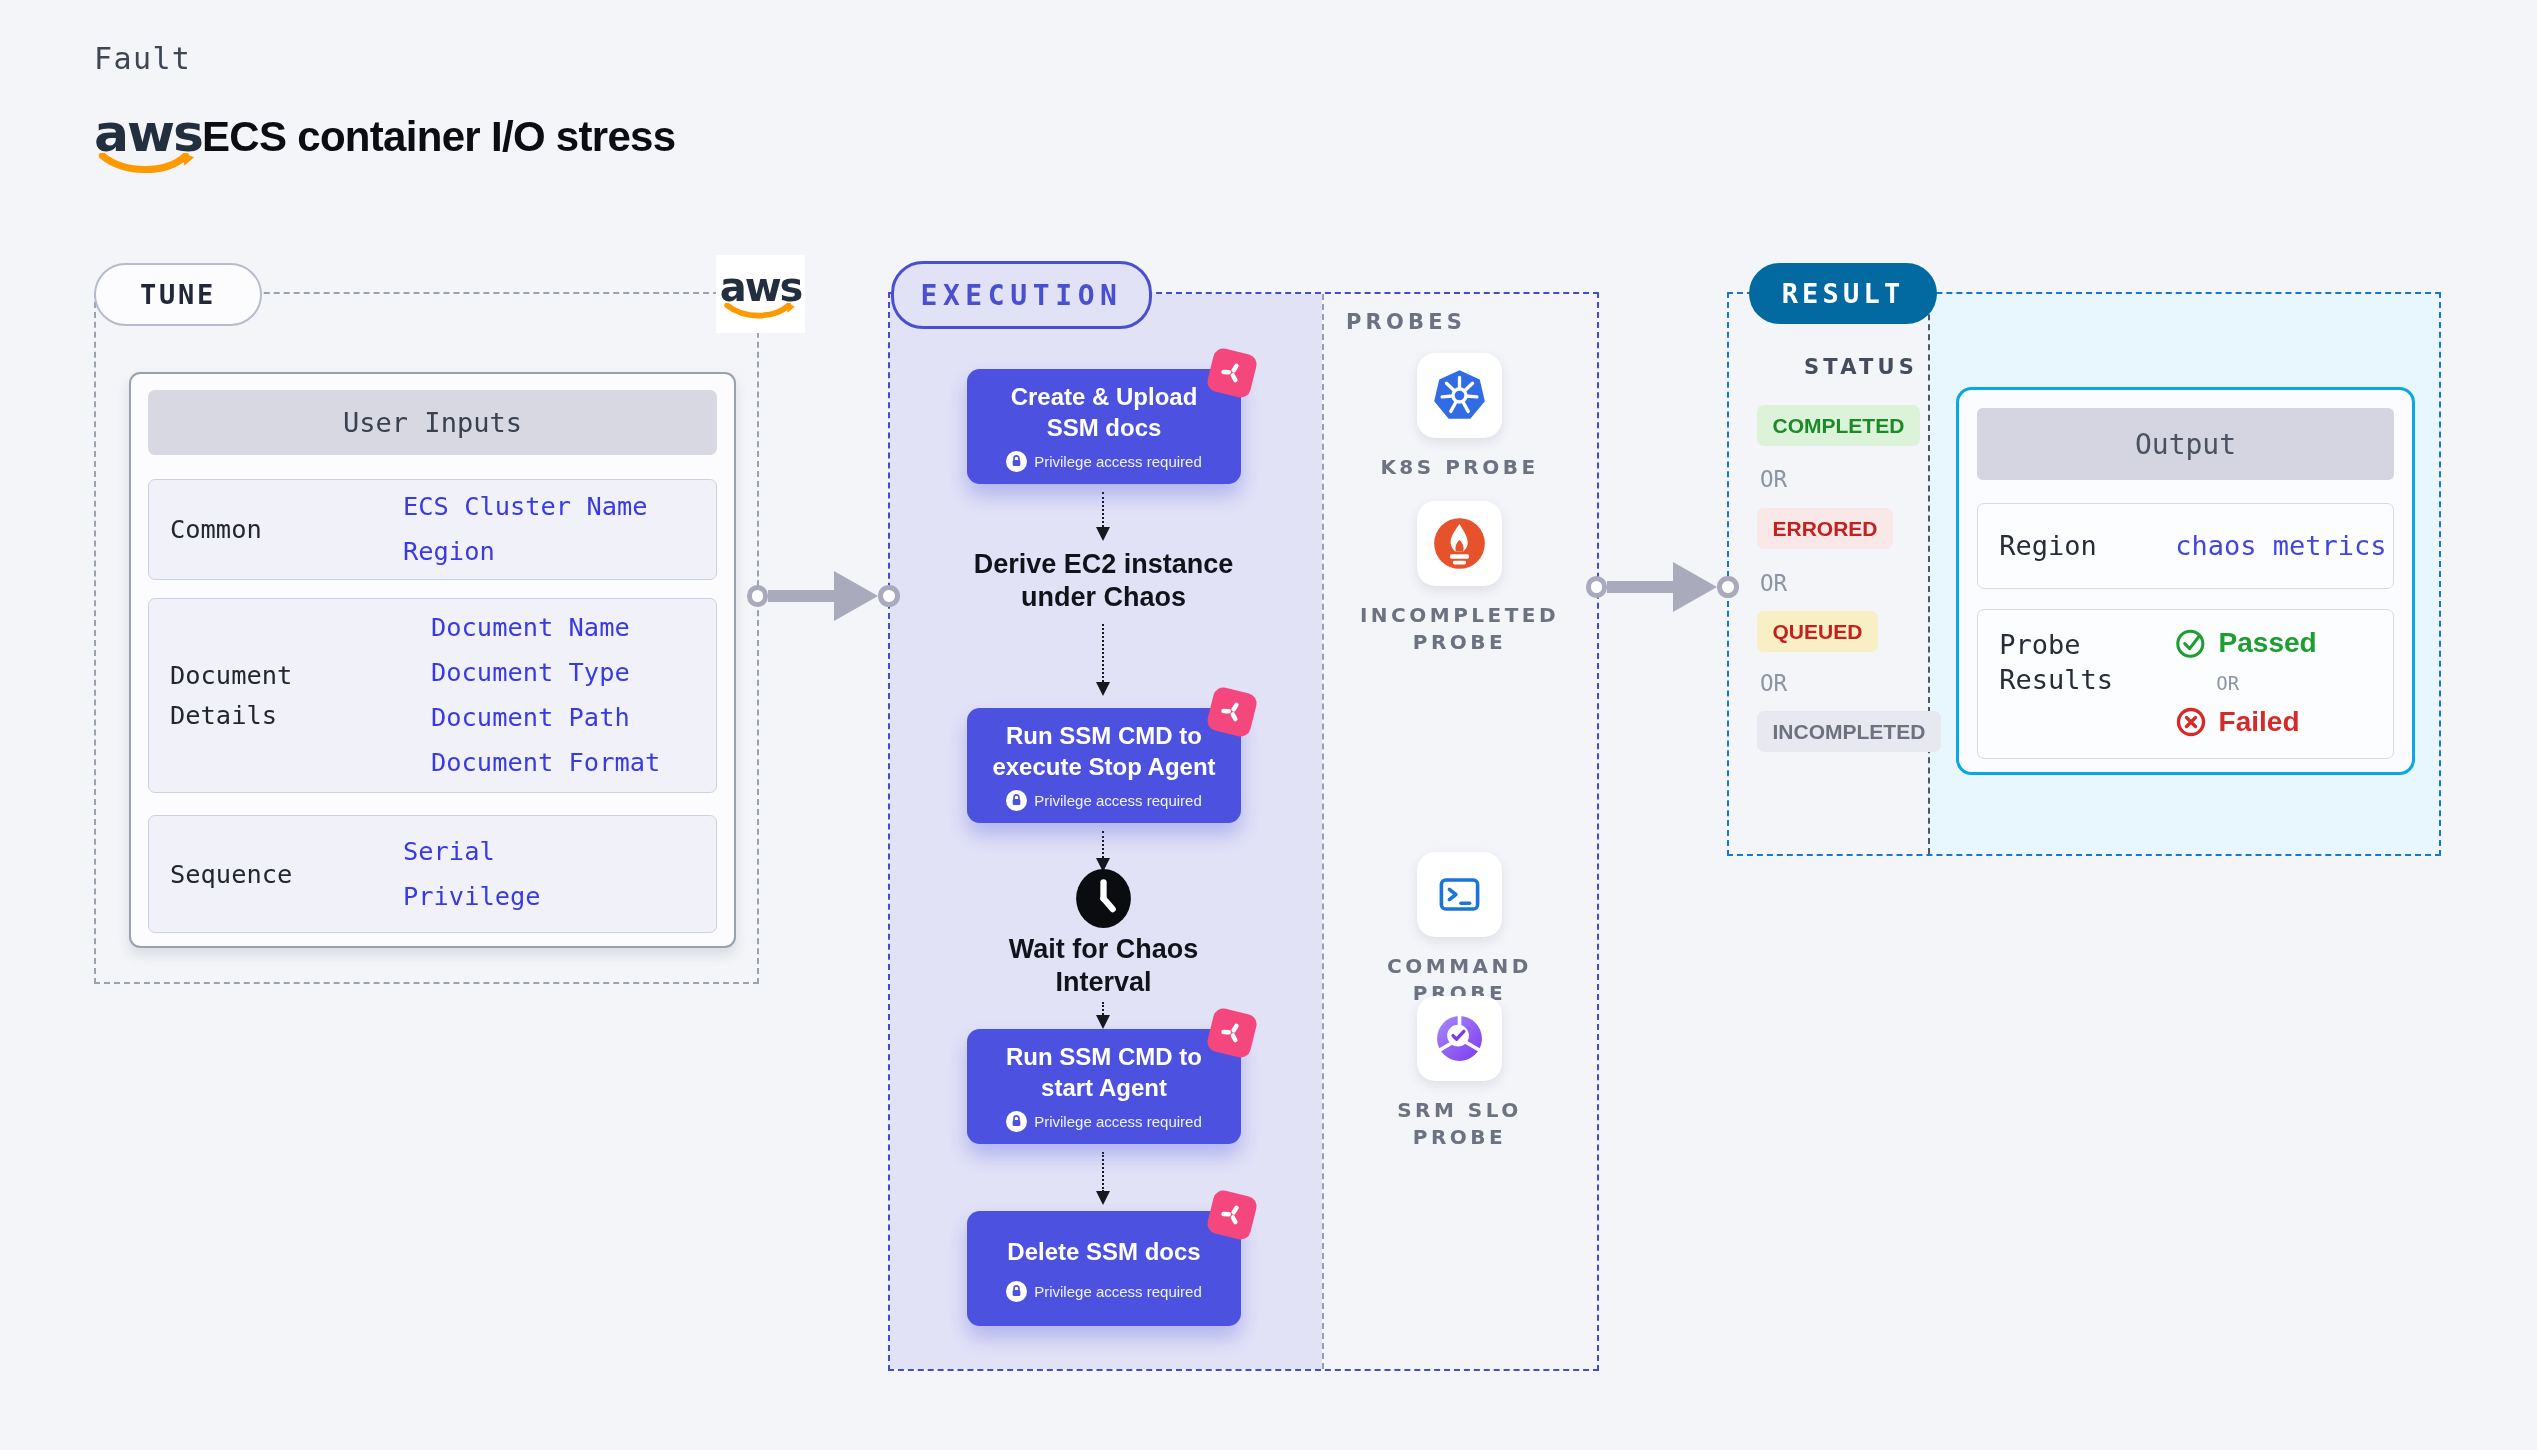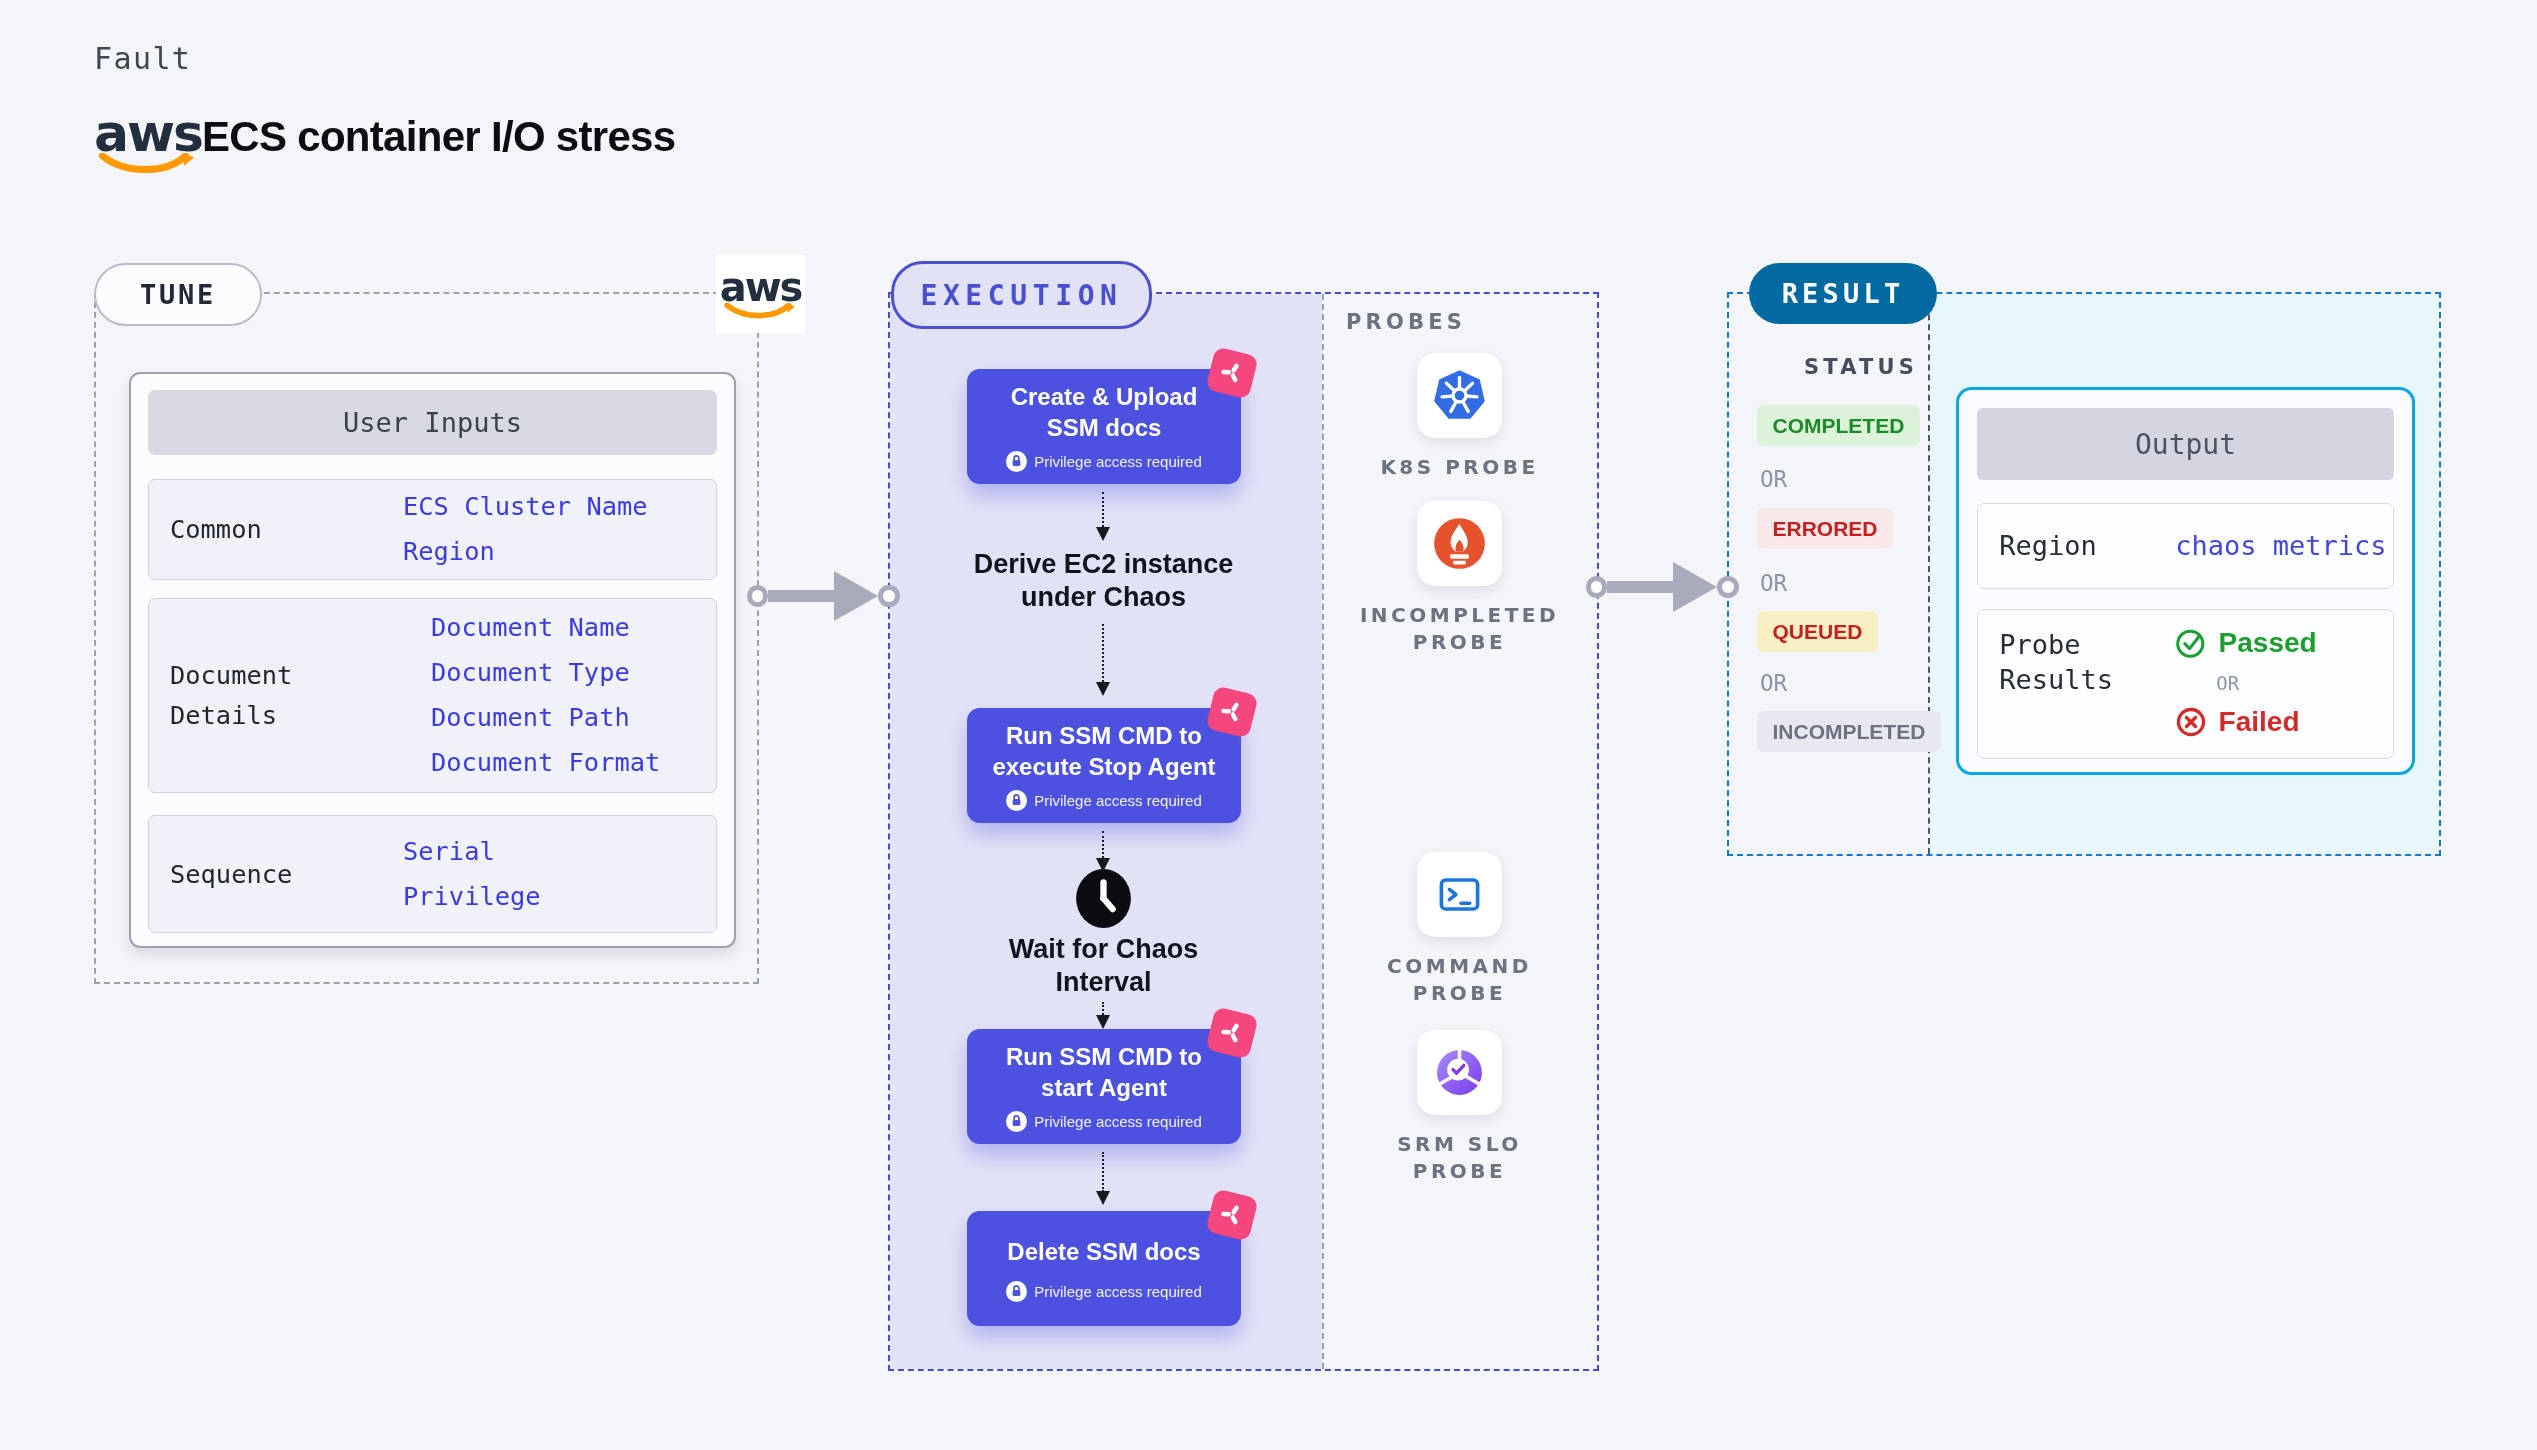--- a/index.html
+++ b/index.html
@@ -363,21 +363,21 @@
         <path d="M24 31 l9 7 -9 7"></path>
         <line x1="40" y1="50" x2="52" y2="50"></line>
       </svg>
     </div>
     <div class="probe-label">
       <div>COMMAND</div>
       <div>PROBE</div>
     </div>
   </div>
 
-  <div class="abs probe-item" style="top:1030px;">
+  <div class="abs probe-item" style="top:996px;">
     <div class="probe-tile">
       <svg width="55" height="55" viewBox="0 0 76 76">
         <defs>
           <linearGradient id="srmGrad" x1="0" y1="0" x2="1" y2="1">
             <stop offset="0" stop-color="#a78bfa"></stop>
               <stop offset="1" stop-color="#7c3aed"></stop>
           </linearGradient>
         </defs>
         <circle cx="38" cy="38" r="31" fill="url(#srmGrad)"></circle>
         <g stroke="#fff" stroke-width="5">

